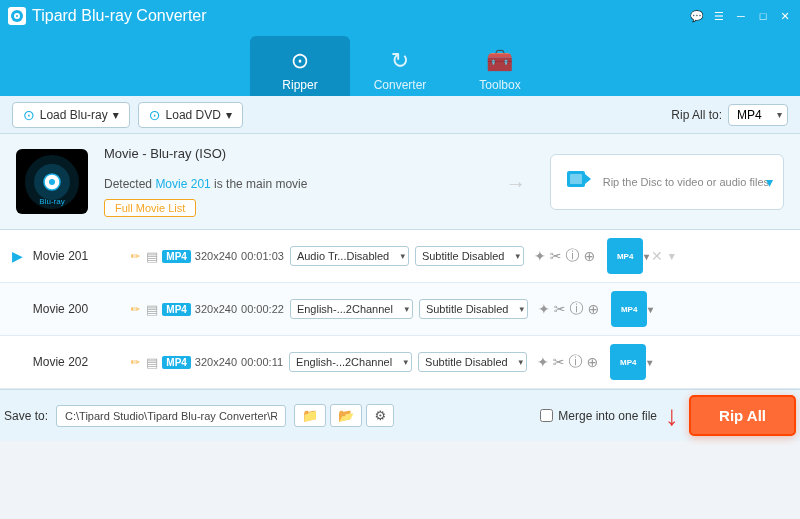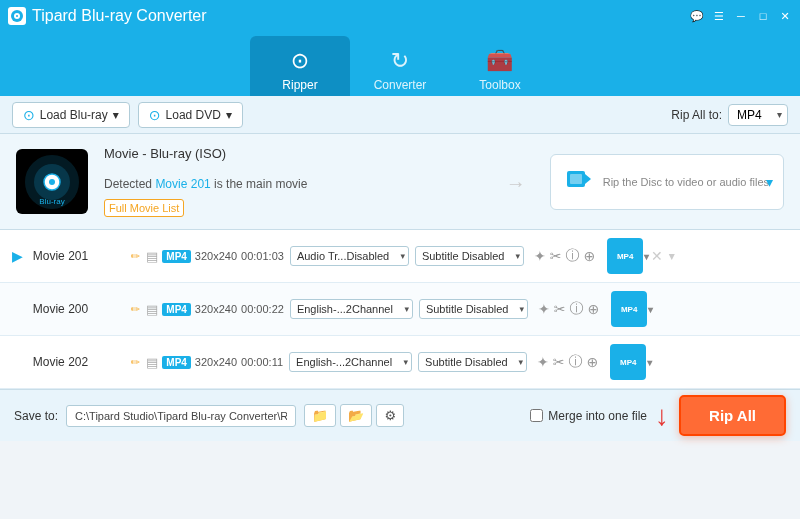--- a/index.html
+++ b/index.html
@@ -116,21 +116,21 @@
     }
     .info-text { flex: 1; }
     .info-title { font-size: 13px; color: #333; margin-bottom: 16px; }
     .info-detected { font-size: 12px; color: #555; margin-bottom: 8px; }
     .info-detected span { color: #1ab0e8; }
     .full-movie-btn {
       border: 1px solid #f5a623;
       color: #f5a623;
       background: white;
       border-radius: 3px;
-      padding: 2px 4px;
+      padding: 2px 10px;
       font-size: 11px;
       cursor: pointer;
     }
     .arrow-right { font-size: 20px; color: #ccc; margin: 0 8px; }
     .rip-option {
       background: white;
       border: 1px solid #c8dde8;
       border-radius: 6px;
       padding: 10px 14px;
       display: flex;
@@ -196,21 +196,21 @@
     .row-close { color: #ccc; cursor: pointer; font-size: 14px; margin-left: 2px; }
     .row-expand { color: #ccc; cursor: pointer; font-size: 12px; }
 
     
     .bottom-bar {
       background: #e8f4fb;
       border-top: 1px solid #c8dde8;
       height: 52px;
       display: flex;
       align-items: center;
-      padding: 0 14px;
+      padding: 0 4px;
       gap: 8px;
     }
     .save-label { font-size: 12px; color: #333; white-space: nowrap; }
     .save-path {
       background: white;
       border: 1px solid #b0ccd8;
       border-radius: 3px;
       padding: 4px 8px;
       font-size: 11px;
       color: #444;

